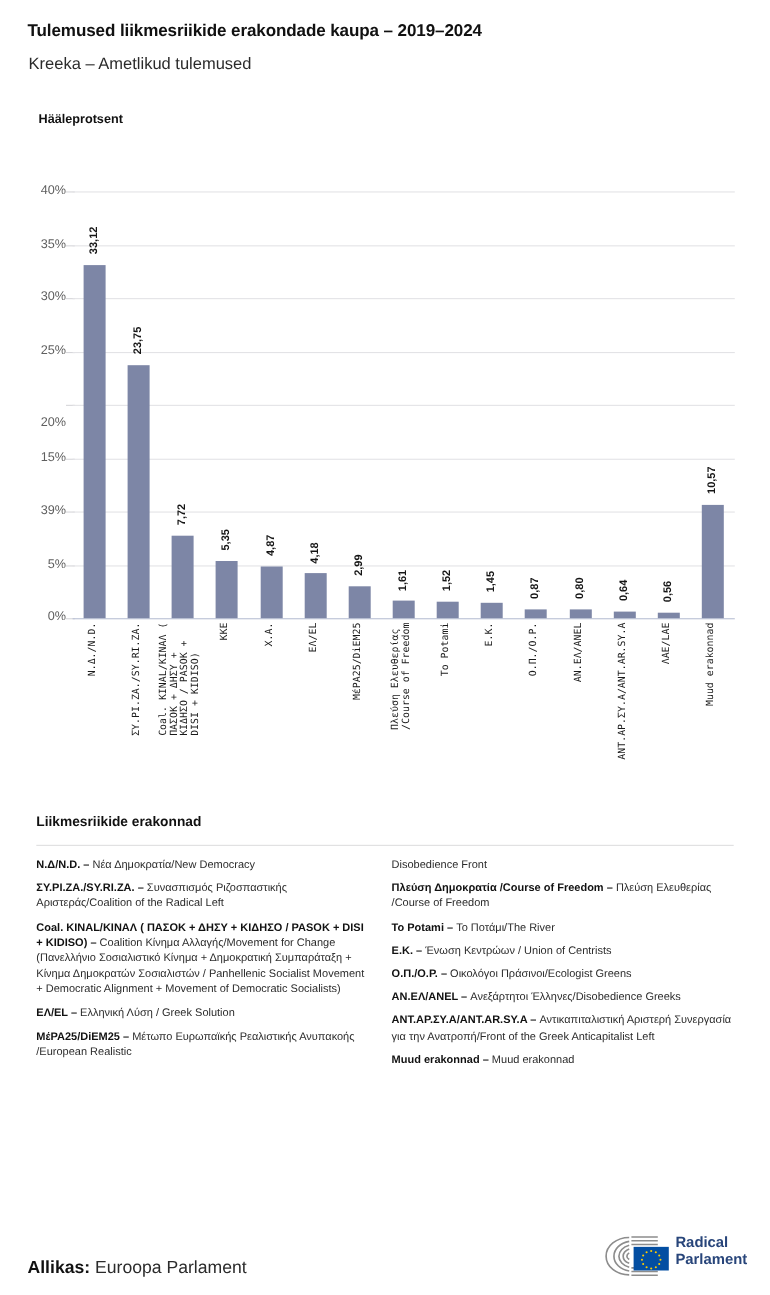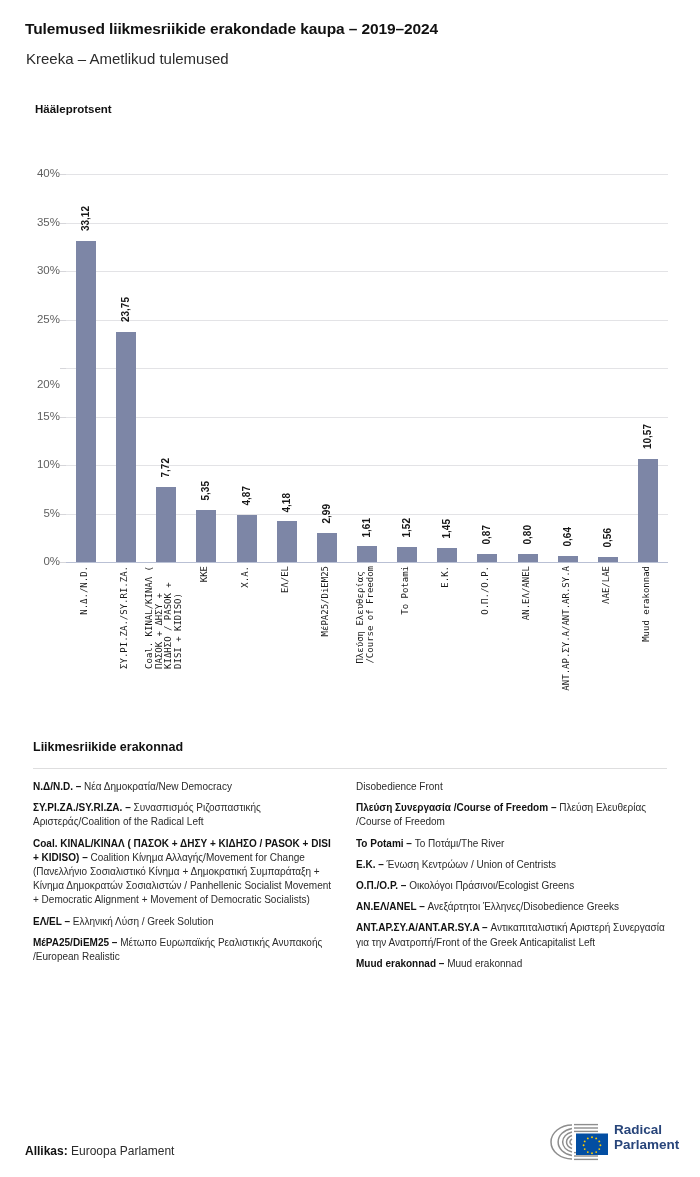--- a/index.html
+++ b/index.html
@@ -104,21 +104,21 @@
   #legend-col-left  { left: 33px;  width: 306px; }
   #legend-col-right { left: 356px; width: 312px; }
   .legend-entry { margin-bottom: 7px; }
   .legend-entry b { color: #111111; font-weight: bold; }
   .legend-cont { margin-bottom: 7px; }
 
   
   #footer { position: absolute; left: 0; top: 1110px; width: 700px; height: 67px; }
   #source {
     position: absolute; left: 25px; top: 34px;
-    font-size: 12px; color: #2b2b2b;
+    font-size: 16px; color: #2b2b2b;
   }
   #source b { font-weight: bold; color: #111111; }
   #ep-logo {
     position: absolute; left: 528px; top: 1121px;
     width: 152px; height: 42px;
   }
   #ep-logo-text {
     position: absolute; left: 614px; top: 1122px;
     font-size: 13.5px; font-weight: bold; line-height: 1.12;
     color: #28457a;
@@ -132,21 +132,21 @@
   <div id="chart-subtitle">Kreeka – Ametlikud tulemused</div>
   <div id="axis-caption">Hääleprotsent</div>
 </div>
 
 <div id="chart">
   <div id="yaxis">
       <div class="ytick" style="top: 388px;">0%</div>
       <div class="ytickstub" style="top: 388px;"></div>
       <div class="ytick" style="top: 339.5px;">5%</div>
       <div class="ytickstub" style="top: 339.5px;"></div>
-      <div class="ytick" style="top: 291px;">10%</div>
+      <div class="ytick" style="top: 291px;">39%</div>
       <div class="ytickstub" style="top: 291px;"></div>
       <div class="ytick" style="top: 242.5px;">15%</div>
       <div class="ytickstub" style="top: 242.5px;"></div>
       <div class="ytick" style="top: 194px; margin-top: 17px;">20%</div>
       <div class="ytickstub" style="top: 194px;"></div>
       <div class="ytick" style="top: 145.5px;">25%</div>
       <div class="ytickstub" style="top: 145.5px;"></div>
       <div class="ytick" style="top: 97px;">30%</div>
       <div class="ytickstub" style="top: 97px;"></div>
       <div class="ytick" style="top: 48.5px;">35%</div>
@@ -221,21 +221,21 @@
   <div id="legend-rule"></div>
   <div id="legend-col-left" class="legend-col">
       <div class="legend-entry"><b>Ν.Δ/N.D. –</b><span> Νέα Δημοκρατία/New Democracy</span></div>
       <div class="legend-entry"><b>ΣΥ.PI.ZA./SY.RI.ZA. –</b><span> Συνασπισμός Ριζοσπαστικής Αριστεράς/Coalition of the Radical Left</span></div>
       <div class="legend-entry"><b>Coal. KINAL/ΚΙΝΑΛ ( ΠΑΣΟΚ + ΔΗΣΥ + ΚΙΔΗΣΟ / PASOK + DISI + KIDISO) –</b><span> Coalition Κίνημα Αλλαγής/Movement for Change (Πανελλήνιο Σοσιαλιστικό Κίνημα + Δημοκρατική Συμπαράταξη + Κίνημα Δημοκρατών Σοσιαλιστών / Panhellenic Socialist Movement + Democratic Alignment + Movement of Democratic Socialists)</span></div>
       <div class="legend-entry"><b>ΕΛ/EL –</b><span> Ελληνική Λύση / Greek Solution</span></div>
       <div class="legend-entry"><b>ΜέΡΑ25/DiEM25 –</b><span> Μέτωπο Ευρωπαϊκής Ρεαλιστικής Ανυπακοής /European Realistic</span></div>
     </div>
   <div id="legend-col-right" class="legend-col">
       <div class="legend-cont">Disobedience Front</div>
-      <div class="legend-entry"><b>Πλεύση Συνεργασία /Course of Freedom –</b><span> Πλεύση Ελευθερίας /Course of Freedom</span></div>
+      <div class="legend-entry"><b>Πλεύση Δημοκρατία /Course of Freedom –</b><span> Πλεύση Ελευθερίας /Course of Freedom</span></div>
       <div class="legend-entry"><b>To Potami –</b><span> Το Ποτάμι/The River</span></div>
       <div class="legend-entry"><b>Ε.Κ. –</b><span> Ένωση Κεντρώων / Union of Centrists</span></div>
       <div class="legend-entry"><b>Ο.Π./O.P. –</b><span> Οικολόγοι Πράσινοι/Ecologist Greens</span></div>
       <div class="legend-entry"><b>ΑΝ.ΕΛ/ANEL –</b><span> Ανεξάρτητοι Έλληνες/Disobedience Greeks</span></div>
       <div class="legend-entry"><b>ΑΝΤ.ΑΡ.ΣΥ.Α/ANT.AR.SY.A –</b><span> Αντικαπιταλιστική Αριστερή Συνεργασία για την Ανατροπή/Front of the Greek Anticapitalist Left</span></div>
       <div class="legend-entry"><b>Muud erakonnad –</b><span> Muud erakonnad</span></div>
     </div>
 </div>
 
 <div id="footer">

